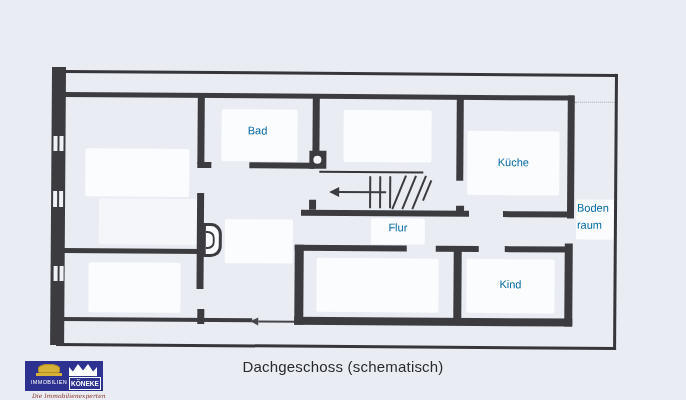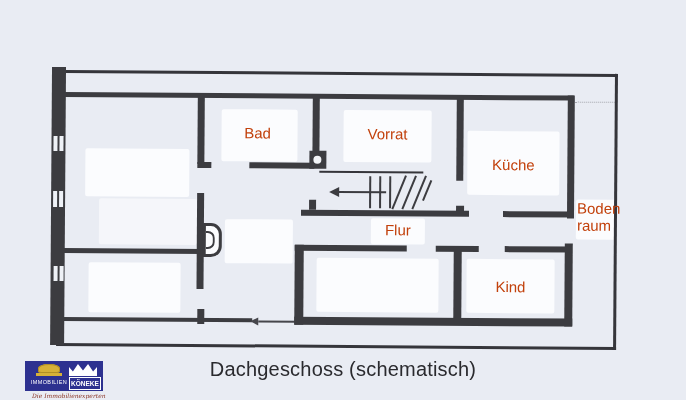--- a/index.html
+++ b/index.html
@@ -4,29 +4,29 @@
 <style>
   html,body{margin:0;padding:0;}
   body{width:686px;height:400px;overflow:hidden;background:#e9ecf3;position:relative;
        font-family:"Liberation Sans", sans-serif;}
   #stage{position:absolute;inset:0;}
   #plan{position:absolute;inset:0;transform:rotate(0.4deg);transform-origin:60px 70px;}
   .w{position:absolute;background:#3c3c40;}
   .thin{position:absolute;background:#35353a;}
   .patch{position:absolute;background:#fbfcfe;border-radius:2px;}
   .patch.soft{background:rgba(255,255,255,0.55);}
-  .lbl{position:absolute;font-size:15px;color:#c2410c;text-align:center;white-space:nowrap;}
+  .lbl{position:absolute;font-size:11px;color:#0369a1;text-align:center;white-space:nowrap;}
   .win{position:absolute;background:#eef1f6;}
   .tread{position:absolute;background:#3c3c40;width:2px;height:32px;}
   .diag{position:absolute;background:#3c3c40;width:2px;transform:rotate(22deg);}
   .arrowhead-left{position:absolute;width:0;height:0;border-top:5px solid transparent;
        border-bottom:5px solid transparent;border-right:10px solid #3c3c40;}
   .smallhead-left{position:absolute;width:0;height:0;border-top:4px solid transparent;
        border-bottom:4px solid transparent;border-right:8px solid #46464b;}
-  #caption{position:absolute;left:0;right:0;top:358px;text-align:center;font-size:20px;
+  #caption{position:absolute;left:0;right:0;top:358px;text-align:center;font-size:15px;
        color:#2a2a2e;letter-spacing:0.2px;}
   
   #logo{position:absolute;left:25px;top:361px;width:80px;height:38px;}
   #logo .blue{position:absolute;left:0;top:0;width:78px;height:30px;background:#2d3190;}
   #logo .dome{position:absolute;left:13px;top:3px;width:22px;height:9px;background:#d7b137;
        border-radius:55% 55% 25% 25%;box-shadow:0 0 0 1px #b18f25 inset;}
   #logo .base{position:absolute;left:11px;top:12px;width:26px;height:3px;background:#d7b137;}
   #logo .immo{position:absolute;left:3px;top:18px;width:42px;font-size:5.5px;color:#fff;
        letter-spacing:0.4px;text-align:center;}
   #logo .zig{position:absolute;left:44px;top:3px;width:28px;height:12px;background:#fff;
@@ -112,21 +112,20 @@
       <div class="tread" style="left:390px;top:174px;"></div>
       <div class="diag" style="left:399px;top:172px;height:36px;"></div>
       <div class="diag" style="left:409px;top:172px;height:36px;"></div>
       <div class="diag" style="left:419px;top:172px;height:36px;"></div>
       <div class="diag" style="left:427px;top:177px;height:22px;"></div>
       <div class="w" style="left:339px;top:189px;width:48px;height:2px;"></div>
       <div class="arrowhead-left" style="left:330px;top:185px;"></div>
     </div>
 
     <div class="lbl" style="left:226px;top:123px;width:64px;">Bad</div>
-    <div class="lbl" style="left:346px;top:123px;width:84px;">Vorrat</div>
     <div class="lbl" style="left:470px;top:153px;width:88px;">Küche</div>
     <div class="lbl" style="left:374px;top:219px;width:50px;">Flur</div>
     <div class="lbl" style="left:578px;top:196px;width:44px;text-align:left;line-height:17px;">
       <span style="display:block;">Boden</span>
       <span style="display:block;">raum</span>
     </div>
     <div class="lbl" style="left:470px;top:275px;width:84px;">Kind</div>
   </div>
 
   <div id="caption">Dachgeschoss (schematisch)</div>

